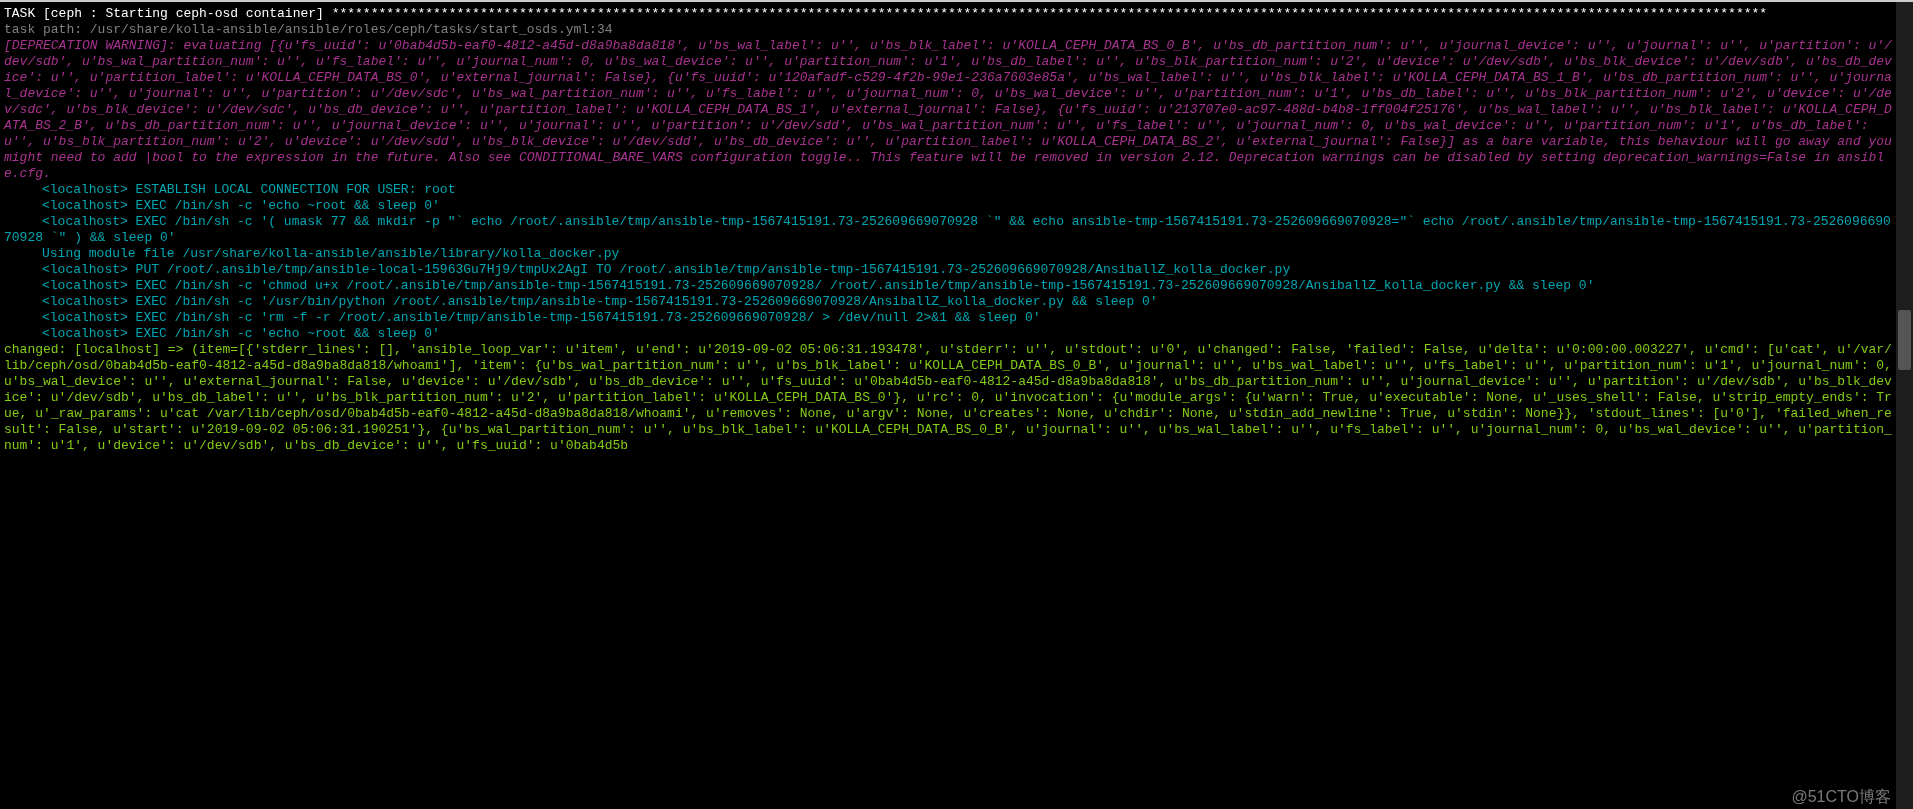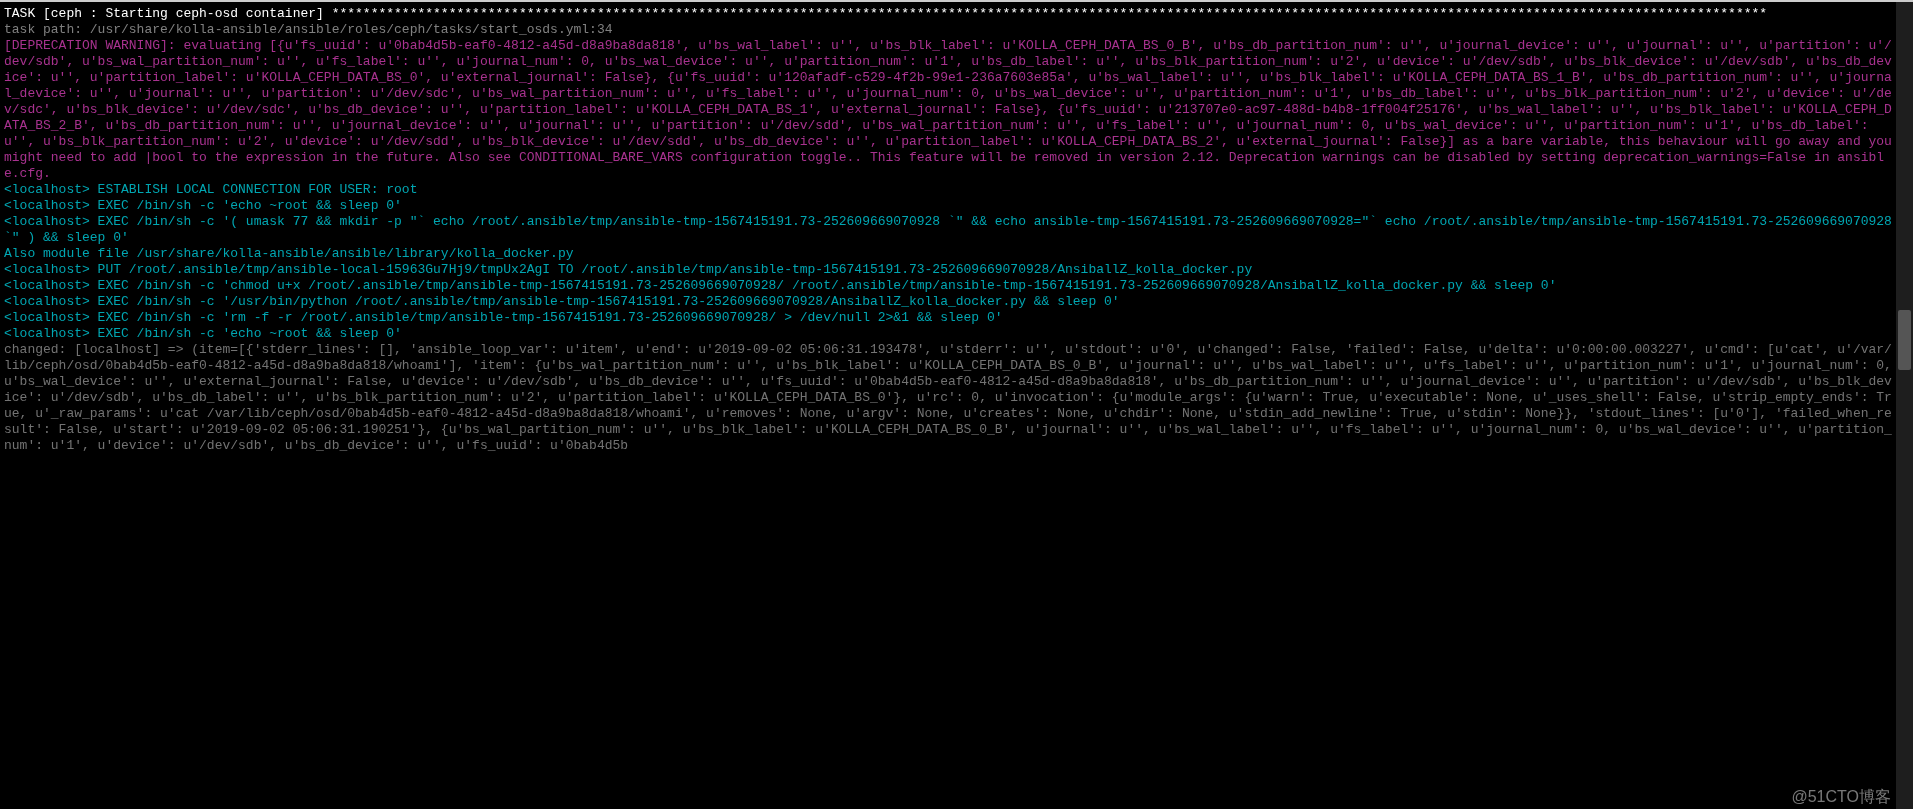--- a/index.html
+++ b/index.html
@@ -29,23 +29,23 @@
     word-break: break-all;
     position: absolute;
     top: 4px;
     left: 0;
     right: 17px;
     bottom: 0;
     overflow: hidden;
   }
   .white  { color: #ffffff; }
   .gray   { color: #808080; font-family: Liberation Mono, monospace; }
-  .magenta{ color: #a8328f; }
-  .cyan   { color: #00a6b2; }
-  .yellow { color: #737373; }
+  .magenta{ color: #a8328f; font-style: italic; }
+  .cyan   { color: #00a6b2; margin-left: 38px; }
+  .yellow { color: #84cc16; }
   .scrollbar-track {
     position: absolute;
     top: 2px;
     right: 0;
     bottom: 0;
     width: 17px;
     background: #1e1e1e;
   }
   .scrollbar-thumb {
     position: absolute;
@@ -70,21 +70,21 @@
 <body>
 
 <div class="top-border"></div>
 
 <div class="terminal"><span class="white">TASK [ceph : Starting ceph-osd container] ****************************************************************************************************************************************************************************************</span>
 <span class="gray">task path: /usr/share/kolla-ansible/ansible/roles/ceph/tasks/start_osds.yml:34</span>
 <span class="magenta">[DEPRECATION WARNING]: evaluating [{u'fs_uuid': u'0bab4d5b-eaf0-4812-a45d-d8a9ba8da818', u'bs_wal_label': u'', u'bs_blk_label': u'KOLLA_CEPH_DATA_BS_0_B', u'bs_db_partition_num': u'', u'journal_device': u'', u'journal': u'', u'partition': u'/dev/sdb', u'bs_wal_partition_num': u'', u'fs_label': u'', u'journal_num': 0, u'bs_wal_device': u'', u'partition_num': u'1', u'bs_db_label': u'', u'bs_blk_partition_num': u'2', u'device': u'/dev/sdb', u'bs_blk_device': u'/dev/sdb', u'bs_db_device': u'', u'partition_label': u'KOLLA_CEPH_DATA_BS_0', u'external_journal': False}, {u'fs_uuid': u'120afadf-c529-4f2b-99e1-236a7603e85a', u'bs_wal_label': u'', u'bs_blk_label': u'KOLLA_CEPH_DATA_BS_1_B', u'bs_db_partition_num': u'', u'journal_device': u'', u'journal': u'', u'partition': u'/dev/sdc', u'bs_wal_partition_num': u'', u'fs_label': u'', u'journal_num': 0, u'bs_wal_device': u'', u'partition_num': u'1', u'bs_db_label': u'', u'bs_blk_partition_num': u'2', u'device': u'/dev/sdc', u'bs_blk_device': u'/dev/sdc', u'bs_db_device': u'', u'partition_label': u'KOLLA_CEPH_DATA_BS_1', u'external_journal': False}, {u'fs_uuid': u'213707e0-ac97-488d-b4b8-1ff004f25176', u'bs_wal_label': u'', u'bs_blk_label': u'KOLLA_CEPH_DATA_BS_2_B', u'bs_db_partition_num': u'', u'journal_device': u'', u'journal': u'', u'partition': u'/dev/sdd', u'bs_wal_partition_num': u'', u'fs_label': u'', u'journal_num': 0, u'bs_wal_device': u'', u'partition_num': u'1', u'bs_db_label': u'', u'bs_blk_partition_num': u'2', u'device': u'/dev/sdd', u'bs_blk_device': u'/dev/sdd', u'bs_db_device': u'', u'partition_label': u'KOLLA_CEPH_DATA_BS_2', u'external_journal': False}] as a bare variable, this behaviour will go away and you might need to add |bool to the expression in the future. Also see CONDITIONAL_BARE_VARS configuration toggle.. This feature will be removed in version 2.12. Deprecation warnings can be disabled by setting deprecation_warnings=False in ansible.cfg.</span>
 <span class="cyan">&lt;localhost&gt; ESTABLISH LOCAL CONNECTION FOR USER: root</span>
 <span class="cyan">&lt;localhost&gt; EXEC /bin/sh -c 'echo ~root &amp;&amp; sleep 0'</span>
 <span class="cyan">&lt;localhost&gt; EXEC /bin/sh -c '( umask 77 &amp;&amp; mkdir -p "` echo /root/.ansible/tmp/ansible-tmp-1567415191.73-252609669070928 `" &amp;&amp; echo ansible-tmp-1567415191.73-252609669070928="` echo /root/.ansible/tmp/ansible-tmp-1567415191.73-252609669070928 `" ) &amp;&amp; sleep 0'</span>
-<span class="cyan">Also module file /usr/share/kolla-ansible/ansible/library/kolla_docker.py</span>
+<span class="cyan">Using module file /usr/share/kolla-ansible/ansible/library/kolla_docker.py</span>
 <span class="cyan">&lt;localhost&gt; PUT /root/.ansible/tmp/ansible-local-15963Gu7Hj9/tmpUx2AgI TO /root/.ansible/tmp/ansible-tmp-1567415191.73-252609669070928/AnsiballZ_kolla_docker.py</span>
 <span class="cyan">&lt;localhost&gt; EXEC /bin/sh -c 'chmod u+x /root/.ansible/tmp/ansible-tmp-1567415191.73-252609669070928/ /root/.ansible/tmp/ansible-tmp-1567415191.73-252609669070928/AnsiballZ_kolla_docker.py &amp;&amp; sleep 0'</span>
 <span class="cyan">&lt;localhost&gt; EXEC /bin/sh -c '/usr/bin/python /root/.ansible/tmp/ansible-tmp-1567415191.73-252609669070928/AnsiballZ_kolla_docker.py &amp;&amp; sleep 0'</span>
 <span class="cyan">&lt;localhost&gt; EXEC /bin/sh -c 'rm -f -r /root/.ansible/tmp/ansible-tmp-1567415191.73-252609669070928/ &gt; /dev/null 2&gt;&amp;1 &amp;&amp; sleep 0'</span>
 <span class="cyan">&lt;localhost&gt; EXEC /bin/sh -c 'echo ~root &amp;&amp; sleep 0'</span>
 <span class="yellow">changed: [localhost] =&gt; (item=[{'stderr_lines': [], 'ansible_loop_var': u'item', u'end': u'2019-09-02 05:06:31.193478', u'stderr': u'', u'stdout': u'0', u'changed': False, 'failed': False, u'delta': u'0:00:00.003227', u'cmd': [u'cat', u'/var/lib/ceph/osd/0bab4d5b-eaf0-4812-a45d-d8a9ba8da818/whoami'], 'item': {u'bs_wal_partition_num': u'', u'bs_blk_label': u'KOLLA_CEPH_DATA_BS_0_B', u'journal': u'', u'bs_wal_label': u'', u'fs_label': u'', u'partition_num': u'1', u'journal_num': 0, u'bs_wal_device': u'', u'external_journal': False, u'device': u'/dev/sdb', u'bs_db_device': u'', u'fs_uuid': u'0bab4d5b-eaf0-4812-a45d-d8a9ba8da818', u'bs_db_partition_num': u'', u'journal_device': u'', u'partition': u'/dev/sdb', u'bs_blk_device': u'/dev/sdb', u'bs_db_label': u'', u'bs_blk_partition_num': u'2', u'partition_label': u'KOLLA_CEPH_DATA_BS_0'}, u'rc': 0, u'invocation': {u'module_args': {u'warn': True, u'executable': None, u'_uses_shell': False, u'strip_empty_ends': True, u'_raw_params': u'cat /var/lib/ceph/osd/0bab4d5b-eaf0-4812-a45d-d8a9ba8da818/whoami', u'removes': None, u'argv': None, u'creates': None, u'chdir': None, u'stdin_add_newline': True, u'stdin': None}}, 'stdout_lines': [u'0'], 'failed_when_result': False, u'start': u'2019-09-02 05:06:31.190251'}, {u'bs_wal_partition_num': u'', u'bs_blk_label': u'KOLLA_CEPH_DATA_BS_0_B', u'journal': u'', u'bs_wal_label': u'', u'fs_label': u'', u'journal_num': 0, u'bs_wal_device': u'', u'partition_num': u'1', u'device': u'/dev/sdb', u'bs_db_device': u'', u'fs_uuid': u'0bab4d5b</span></div>
 
 <div class="scrollbar-track">
   <div class="scrollbar-thumb"></div>
 </div>

